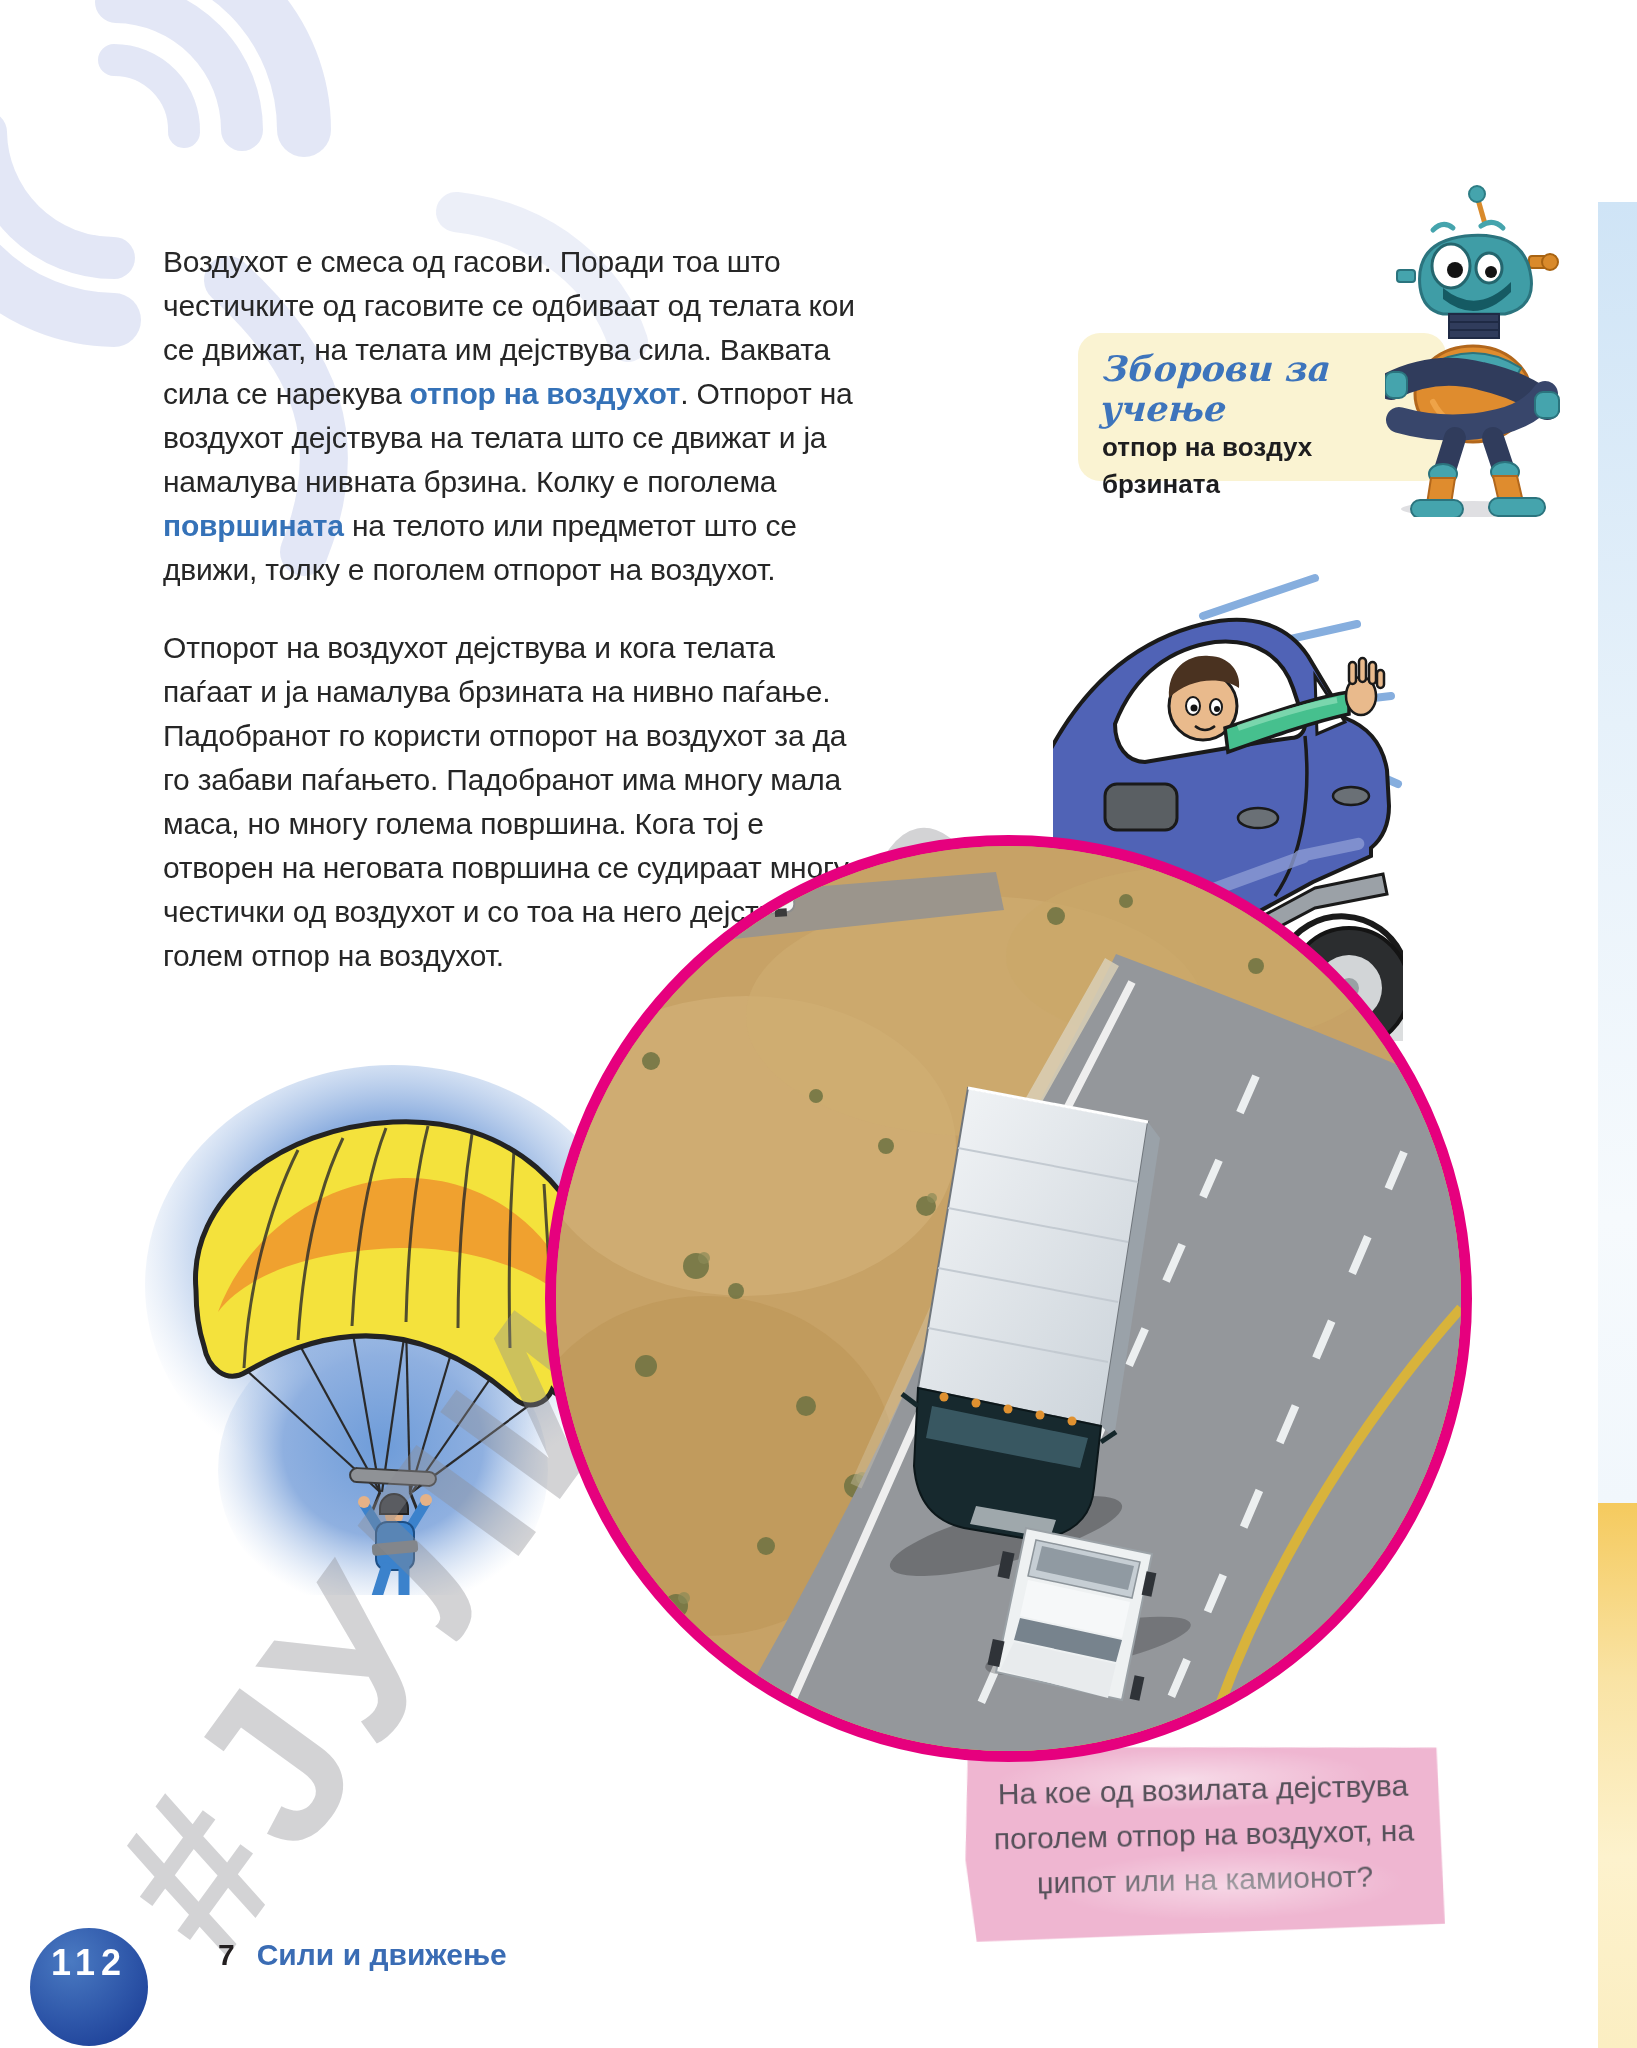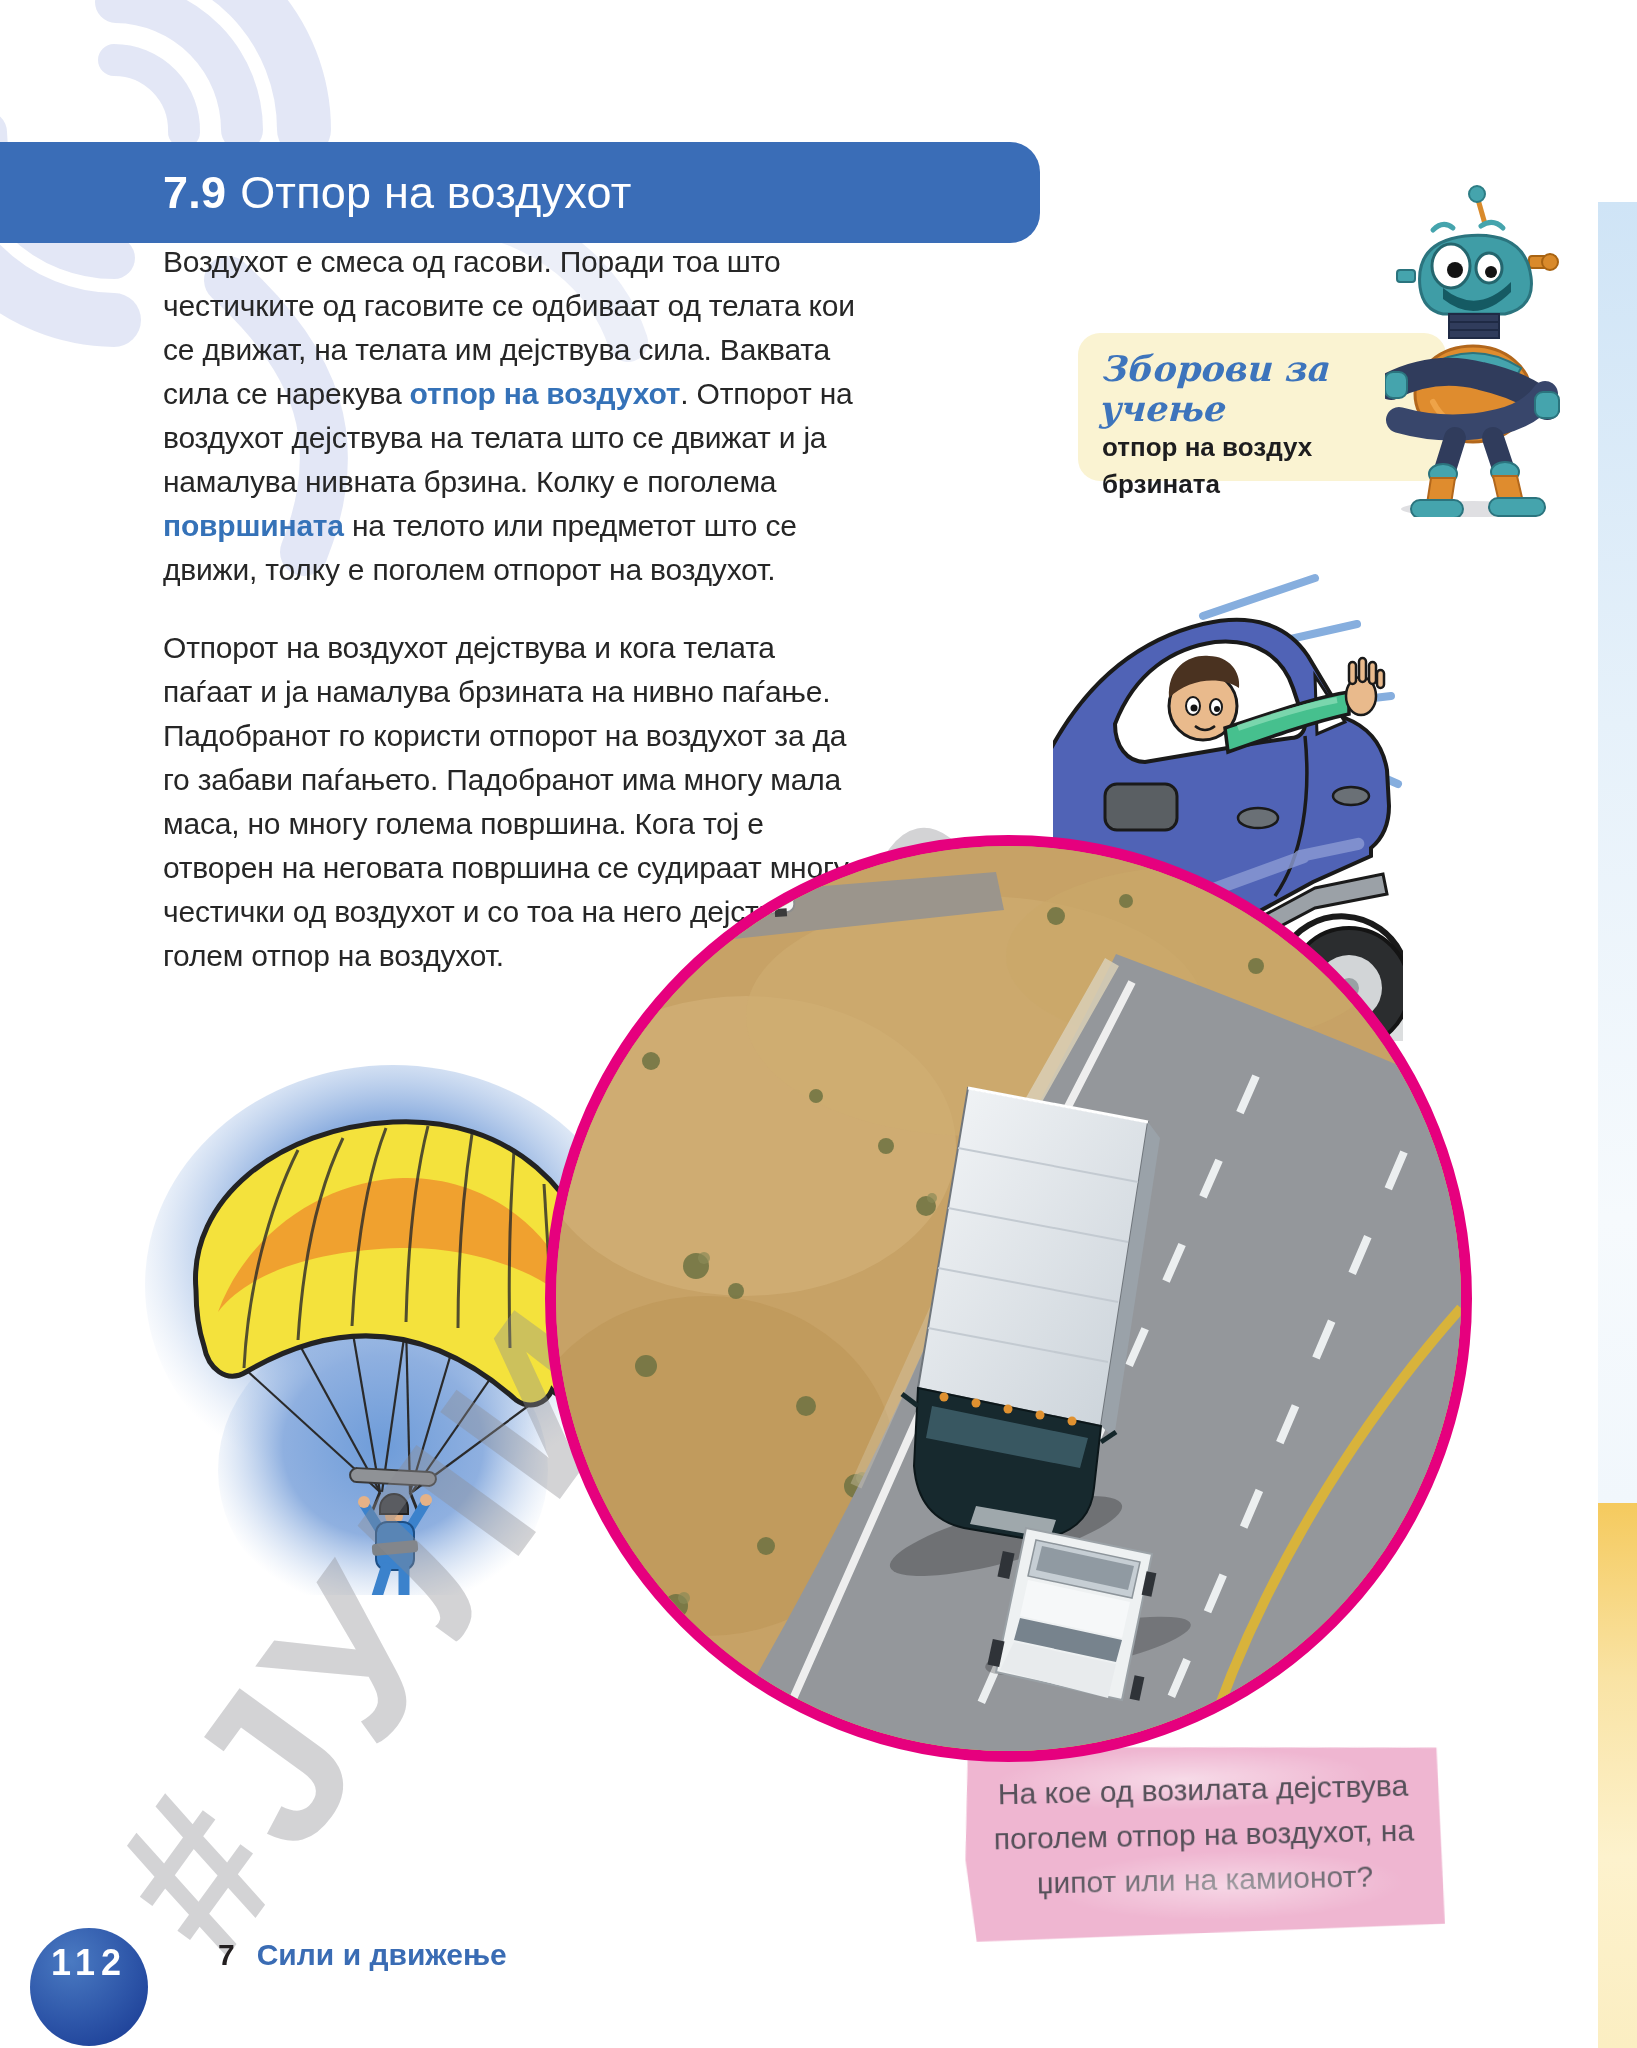--- a/index.html
+++ b/index.html
@@ -116,24 +116,20 @@
       <path d="M -60,150 A 190,190 0 0 0 128,340" stroke-width="54"></path>
       <path d="M 0,152 A 128,128 0 0 0 128,278" stroke-width="42"></path>
       <path d="M 242,300 C 332,382 362,462 318,572" stroke-width="48"></path>
       <path d="M 470,232 C 560,242 622,300 642,362" stroke-width="40" opacity="0.7"></path>
     </g>
   </svg>
 
   <div class="abs sidebar-blue"></div>
   <div class="abs sidebar-yellow"></div>
 
-  <div class="abs header-bar">
-    <span class="num">7.9</span>
-    <span class="ttl">Отпор на воздухот</span>
-  </div>
 
   <div class="abs textcol">
     <p><span>Воздухот е смеса од гасови. Поради тоа што честичките од гасовите се одбиваат од телата кои се движат, на телата им дејствува сила. Ваквата сила се нарекува </span><span class="kw">отпор на воздухот</span><span>. Отпорот на воздухот дејствува на телата што се движат и ја намалува нивната брзина. Колку е поголема </span><span class="kw">површината</span><span> на телото или предметот што се движи, толку е поголем отпорот на воздухот.</span></p>
     <p>Отпорот на воздухот дејствува и кога телата паѓаат и ја намалува брзината на нивно паѓање. Падобранот го користи отпорот на воздухот за да го забави паѓањето. Падобранот има многу мала маса, но многу голема површина. Кога тој е отворен на неговата површина се судираат многу честички од воздухот и со тоа на него дејствува голем отпор на воздухот.</p>
   </div>
 
   <div class="abs vocab">
     <div class="vtitle">Зборови за учење</div>
     <div class="vterm">отпор на воздух</div>
     <div class="vterm">брзината</div>

